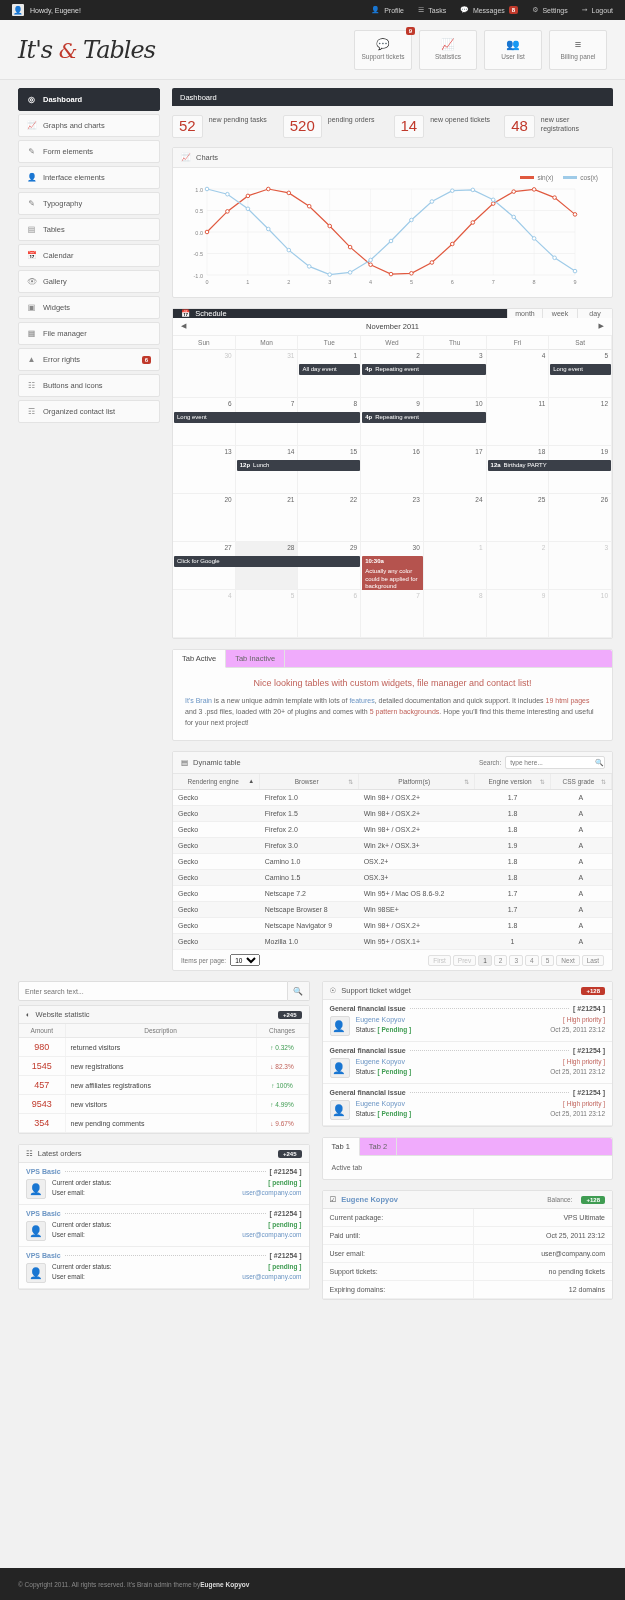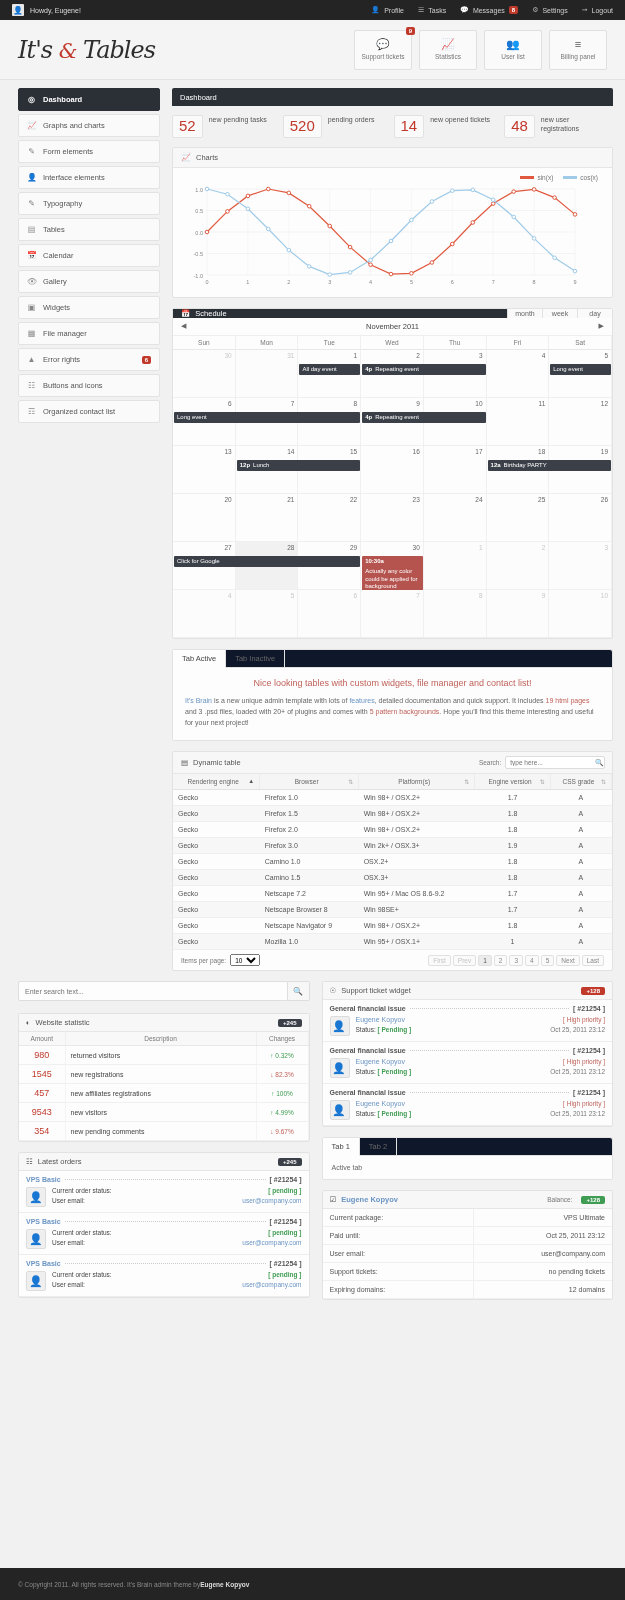--- a/index.html
+++ b/index.html
@@ -87,21 +87,21 @@
   .day.oth { color:#c8c8c8; background:#fcfcfc; }
   .day.sel { background:#f1f1f1; }
   .ev { position:absolute; left:1px; height:11px; background:#3a3f48; color:#fff;
       font-size:6px; display:flex; align-items:center; padding:0 3px; gap:3px;
       border-radius:1px; text-align:left; overflow:hidden; white-space:nowrap; cursor:pointer;}
   .ev b { font-weight:bold; }
   .ev.red { background:#b5534e; height:43px; flex-direction:column; align-items:flex-start;
       padding:2px 3px; line-height:1.25; white-space:normal; }
 
   
-  .tabs-row { display:flex; border-bottom:1px solid #e2e2e2; background:#0f172a;
+  .tabs-row { display:flex; border-bottom:1px solid #e2e2e2; background:#f0abfc;
       border-radius:2px 2px 0 0;}
   .tab { padding:4px 9px; font-size:7.5px; color:#666; border-right:1px solid #e2e2e2; cursor:pointer;}
   .tab.active { background:#fdfdfd; color:#444; border-bottom:1px solid #fdfdfd; margin-bottom:-1px;}
   .tab-body { padding:10px 12px 12px; }
   .tab-title { text-align:center; color:#c0625a; font-size:9px; margin-bottom:7px; }
   .tab-p { font-size:7px; line-height:1.6; color:#666; }
   .tab-p a { color:#6b95c4; text-decoration:none; }
   .tab-p a.red { color:#c0625a; }
 
   
@@ -123,21 +123,21 @@
   .dt-foot select { font-size:6.5px; height:12px; }
   .pager { margin-left:auto; display:flex; gap:2px; }
   .pager span { border:1px solid #e0e0e0; background:#fafafa; padding:1px 4px;
       border-radius:2px; color:#888; cursor:pointer; font-size:6.5px;}
   .pager span.on { background:#ececec; color:#555; }
   .pager span.dis { color:#c5c5c5; }
 
   
   .bottom { display:flex; gap:12px; padding:0 12px 0 18px; }
   .col { width:50%; }
-  .searchbar { display:flex; margin-bottom:12px; }
+  .searchbar { display:flex; margin-bottom:4px; }
   .searchbar input { flex:1; height:20px; border:1px solid #dedede; border-radius:2px 0 0 2px;
      font-size:7px; padding:0 6px; color:#999; background:#fdfdfd;}
   .searchbar button { width:22px; height:20px; border:1px solid #dedede; border-left:none;
      background:#f7f7f7; border-radius:0 2px 2px 0; color:#777; font-size:8px; cursor:pointer;}
 
   .w-head { display:flex; align-items:center; background:#f7f7f7; border-bottom:1px solid #e6e6e6;
      padding:4px 7px; font-size:7.5px; color:#555; gap:5px; }
   .w-badge { margin-left:auto; background:#3a3f48; color:#fff; font-size:6px; padding:1px 5px;
      border-radius:2px; font-weight:bold;}
   .w-badge.red { background:#c0392b; }

